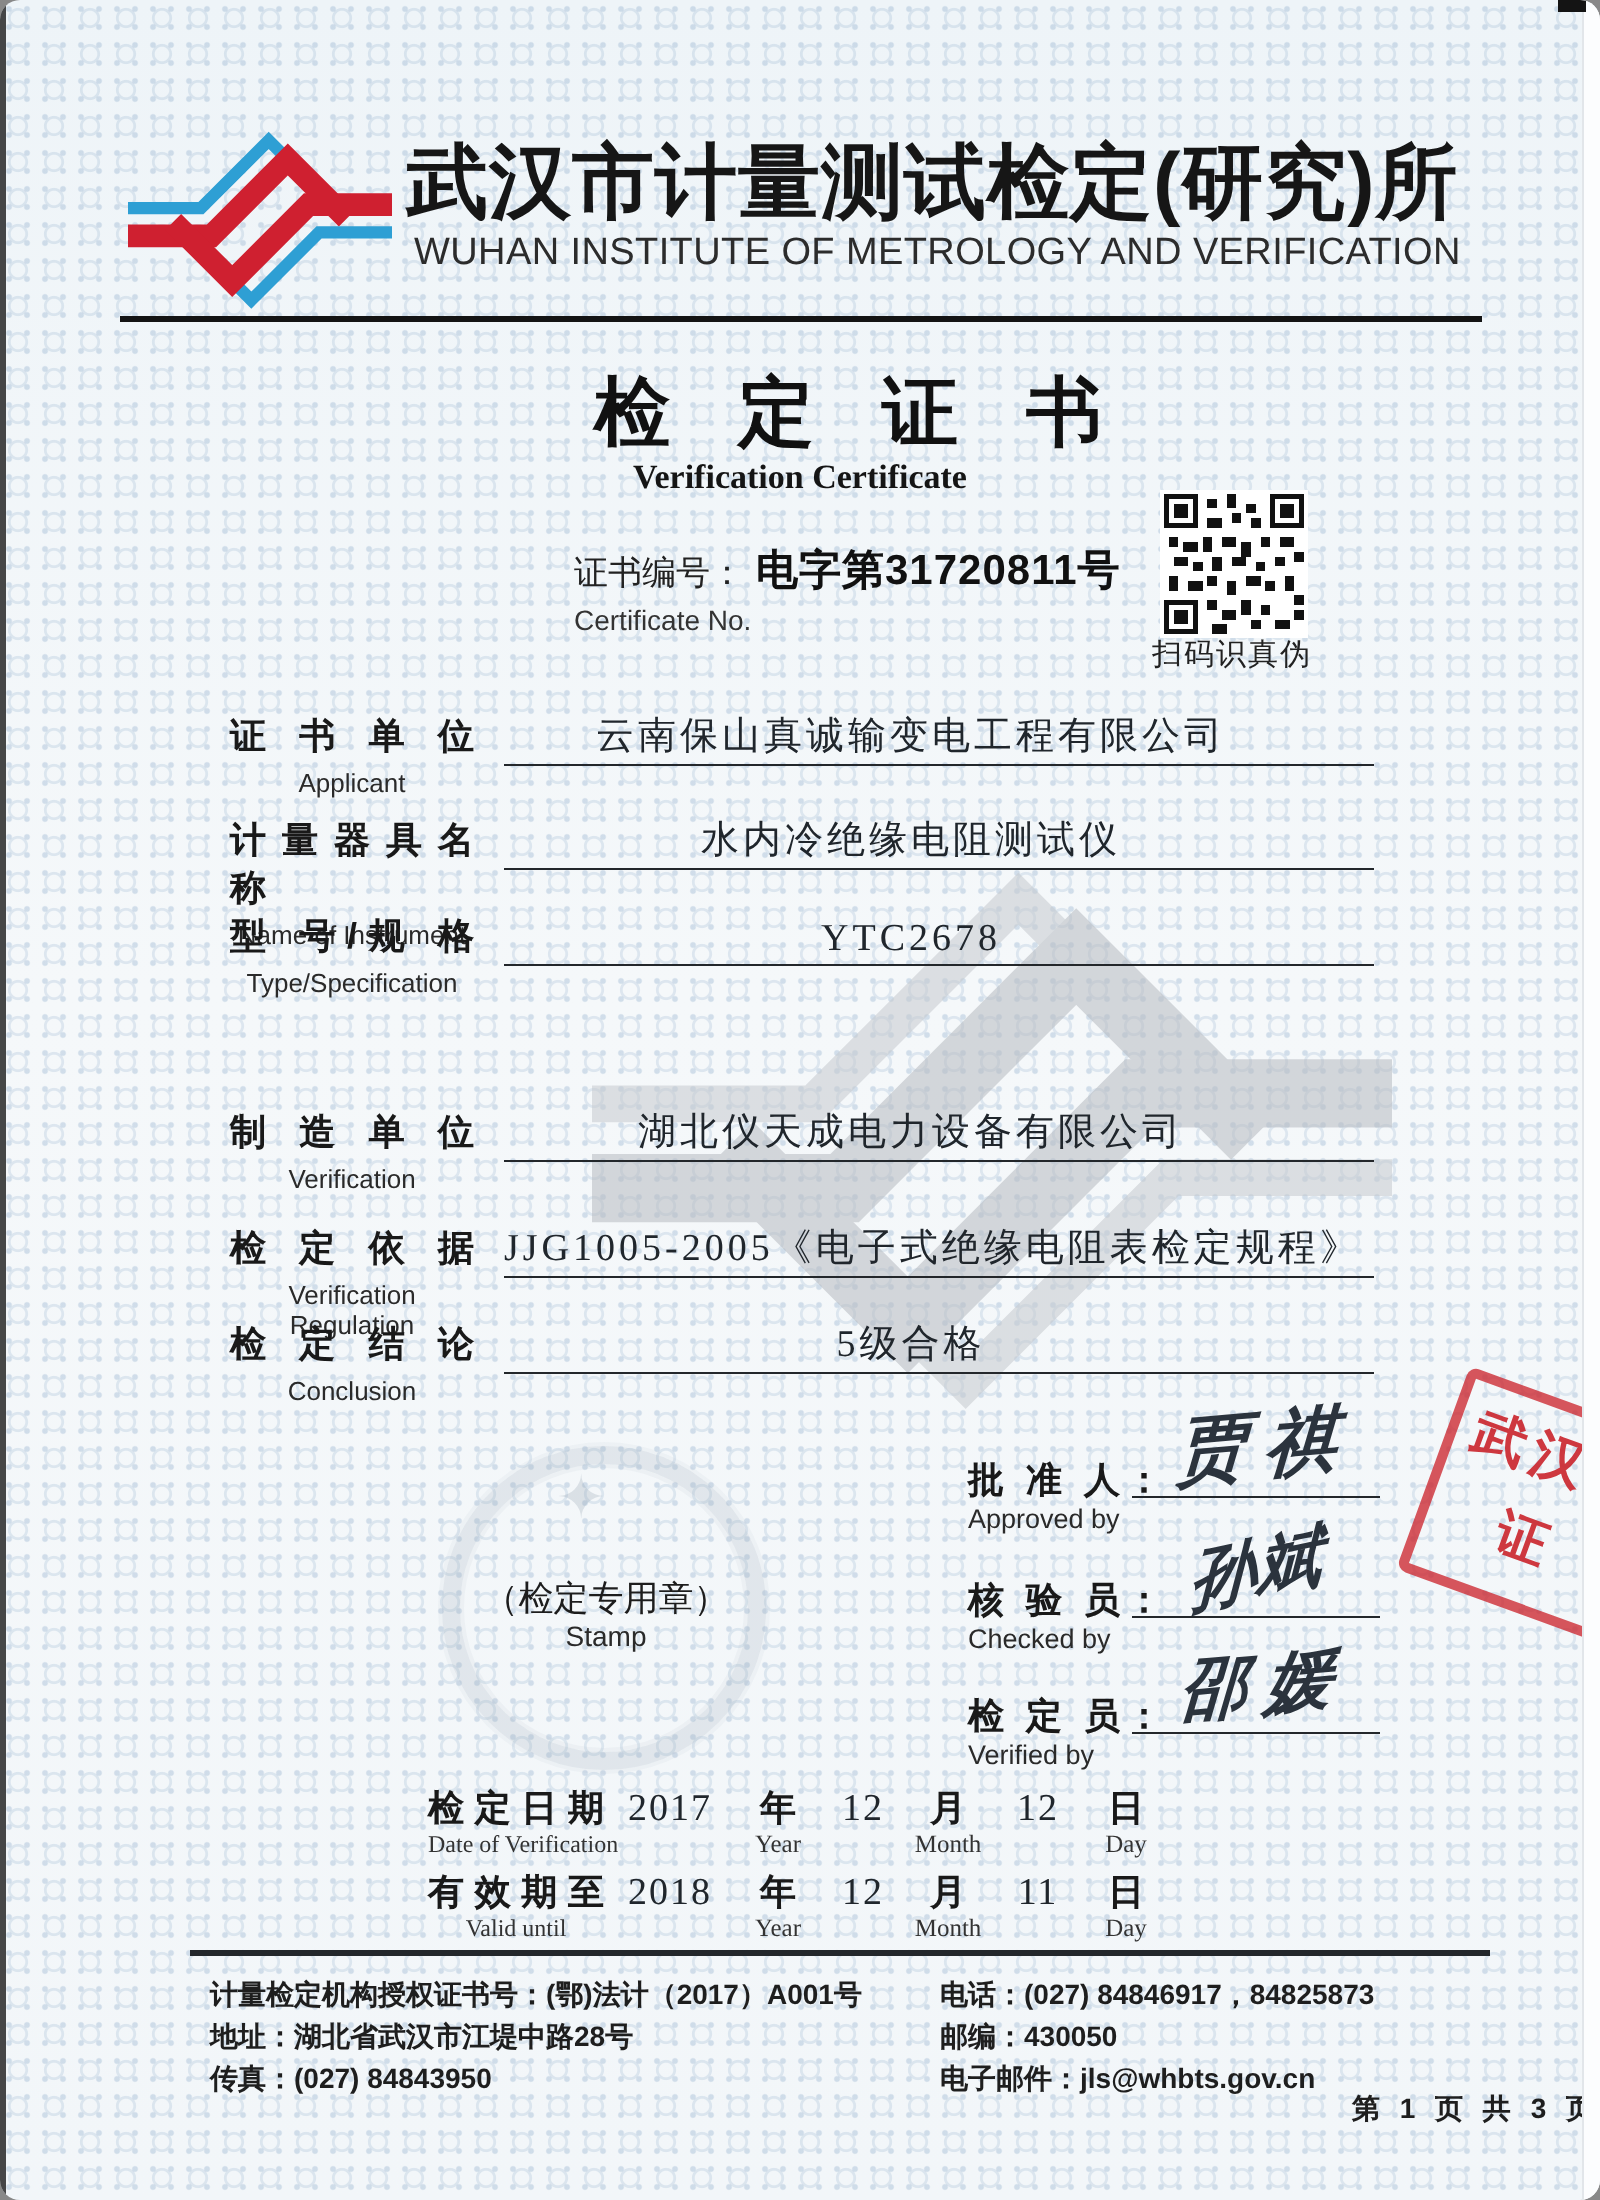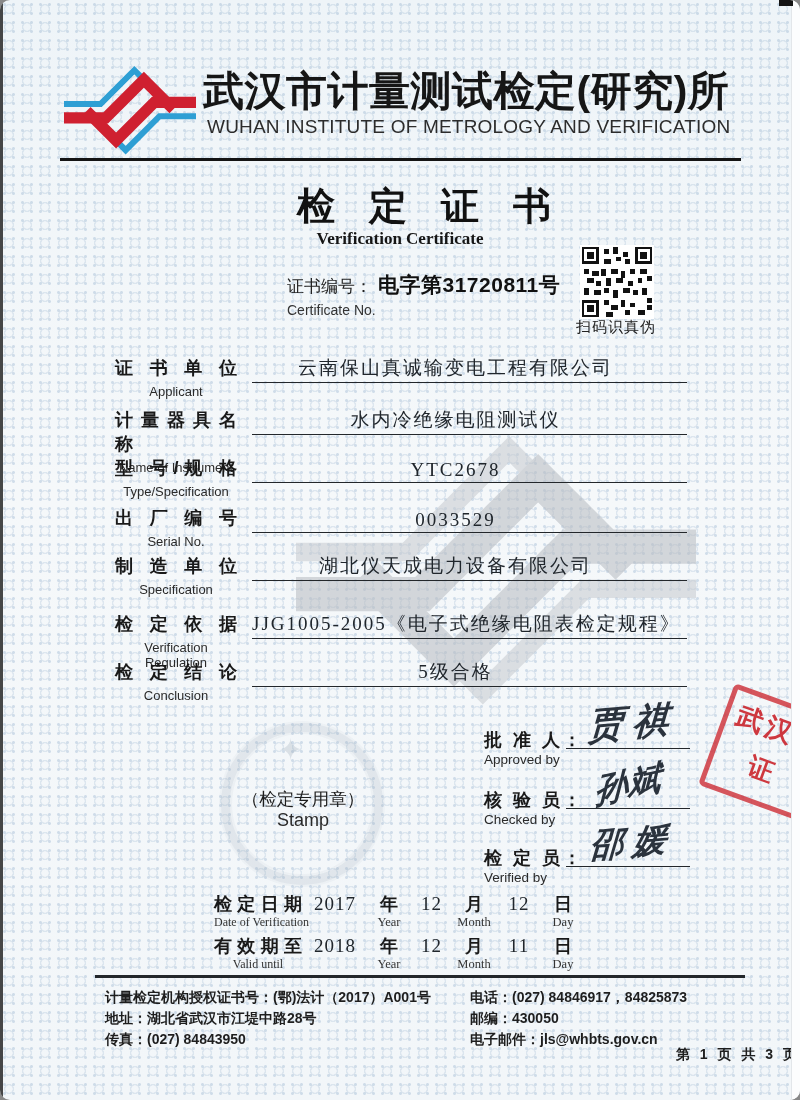--- a/index.html
+++ b/index.html
@@ -59,21 +59,21 @@
   .sig-line{position:absolute;left:566px;width:124px;border-bottom:1.6px solid #23272b;}
   .signature{position:absolute;left:0;right:0;bottom:0;text-align:center;
       font-family:"Liberation Serif","DejaVu Serif",serif;font-style:italic;font-weight:600;
       font-size:34px;color:#2b333d;transform:rotate(-5deg) skewX(-8deg);white-space:nowrap;}
 
   
   .emboss{position:absolute;left:221px;top:723px;width:144px;height:144px;border-radius:50%;
       border:9px solid rgba(150,164,178,.20);box-shadow:0 0 0 2px rgba(150,164,178,.07), inset 0 0 0 2px rgba(150,164,178,.08);}
   .emboss-star{position:absolute;left:278px;top:732px;font-size:30px;color:rgba(140,155,170,.25);}
   .stamp-cn{position:absolute;left:223px;top:787px;width:160px;text-align:center;font-size:17.5px;color:#1d1d1d;}
-  .stamp-en{position:absolute;left:223px;top:810px;width:160px;text-align:center;font-size:18px;color:#2a2a2a;}
+  .stamp-en{position:absolute;left:223px;top:810px;width:160px;text-align:center;font-size:14px;color:#2a2a2a;}
 
   
   .red-stamp{position:absolute;left:735px;top:683px;width:170px;height:108px;
       border:5px solid rgba(205,40,48,.85);border-radius:5px;transform:rotate(20deg);transform-origin:top left;
       color:#cb2830;opacity:.92;padding-top:6px;box-sizing:border-box;}
   .red-stamp .l1{font-size:27px;font-weight:700;letter-spacing:4px;padding-left:8px;white-space:nowrap;}
   .red-stamp .l2{font-size:26px;font-weight:700;padding-left:36px;margin-top:8px;}
 
   
   .date-row{position:absolute;left:214px;display:flex;align-items:baseline;}
@@ -187,33 +187,24 @@
   </div>
   <div class="field-row" style="top:456px">
     <div class="field-label">
       <div class="cn">型 号/规 格</div>
       <div class="en">Type/Specification</div>
     </div>
     <div class="field-line">
       <div class="value">YTC2678</div>
     </div>
   </div>
-  <div class="field-row" style="top:506px">
-    <div class="field-label">
-      <div class="cn">出 厂 编 号</div>
-      <div class="en">Serial No.</div>
-    </div>
-    <div class="field-line">
-      <div class="value">0033529</div>
-    </div>
-  </div>
   <div class="field-row" style="top:554px">
     <div class="field-label">
       <div class="cn">制 造 单 位</div>
-      <div class="en">Specification</div>
+      <div class="en">Verification</div>
     </div>
     <div class="field-line">
       <div class="value">湖北仪天成电力设备有限公司</div>
     </div>
   </div>
   <div class="field-row" style="top:612px">
     <div class="field-label">
       <div class="cn">检 定 依 据</div>
       <div class="en" style="white-space:normal">Verification Regulation</div>
     </div>

